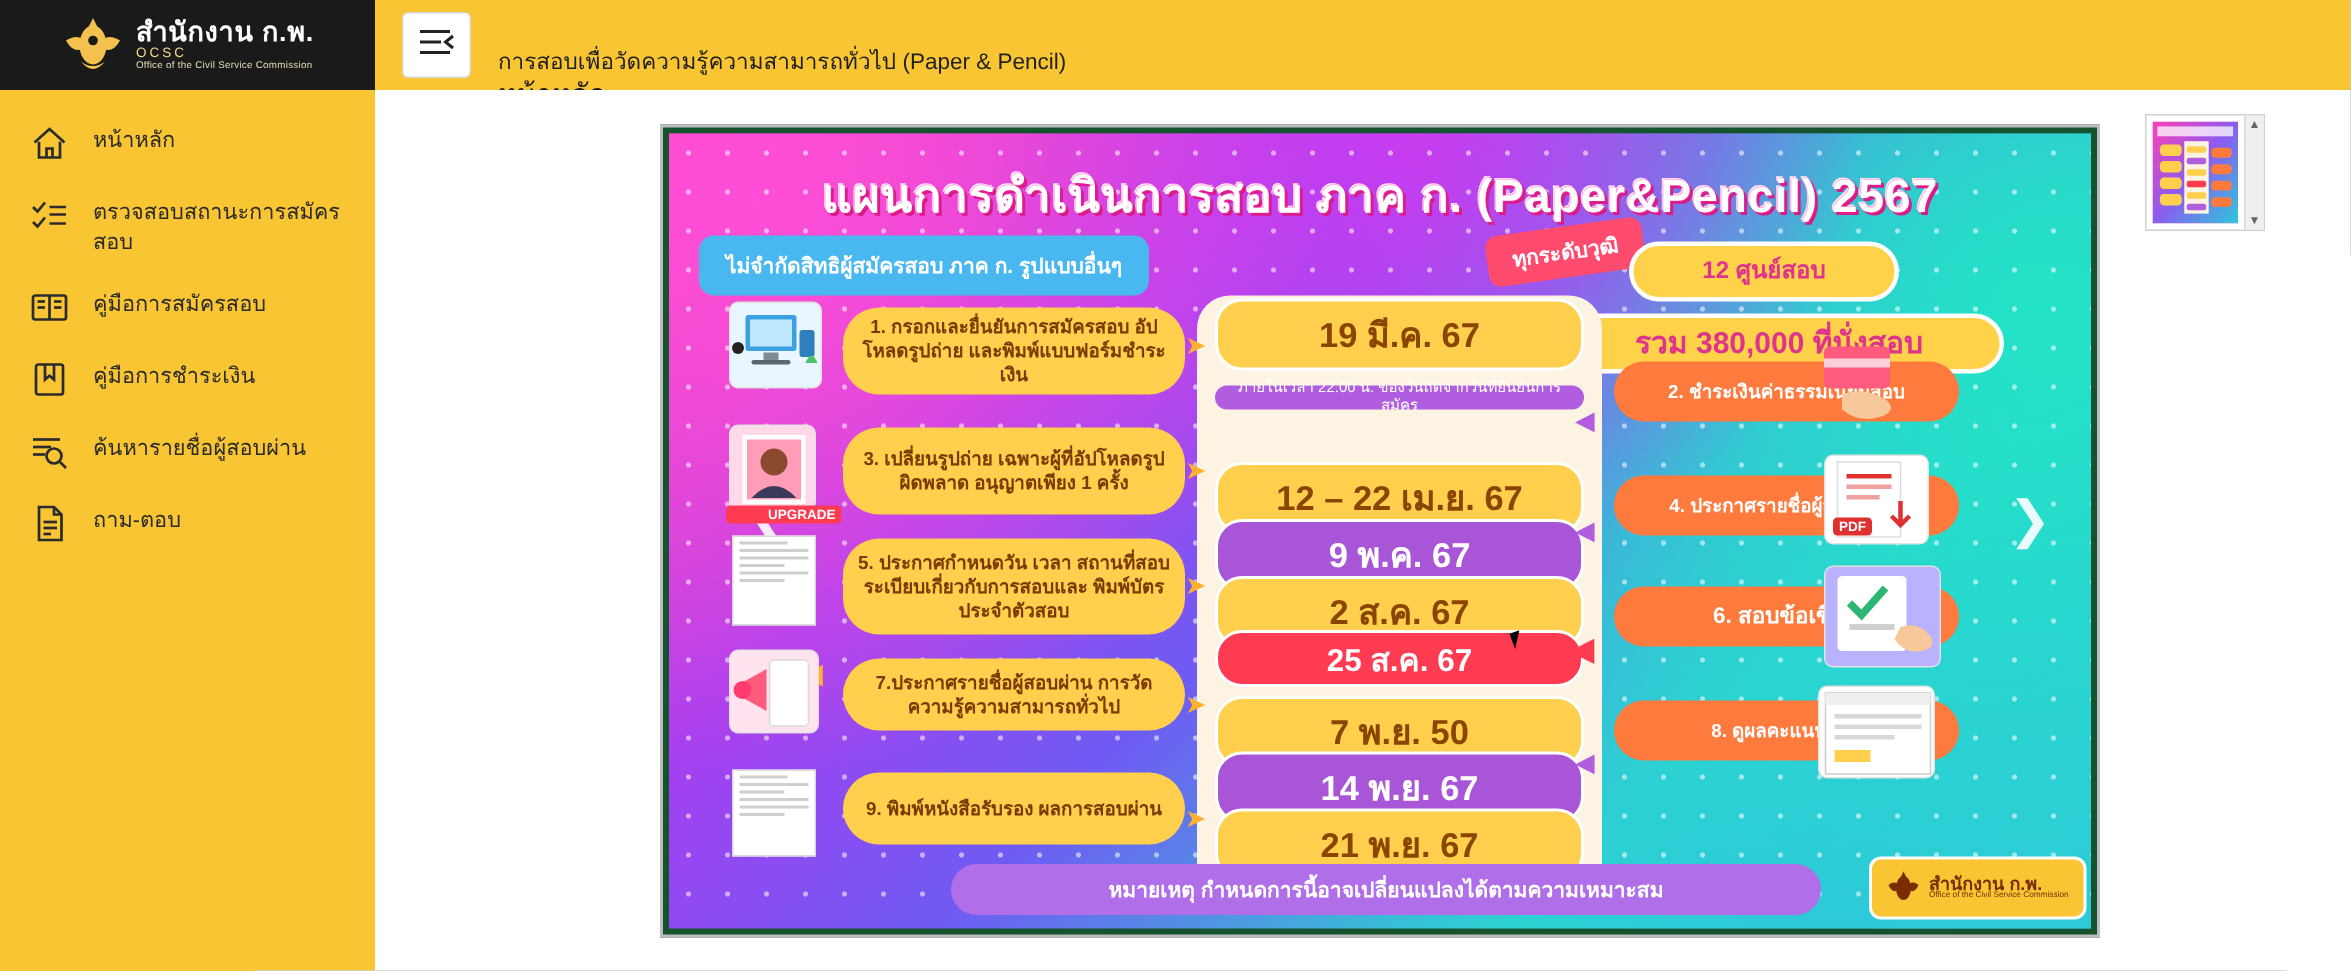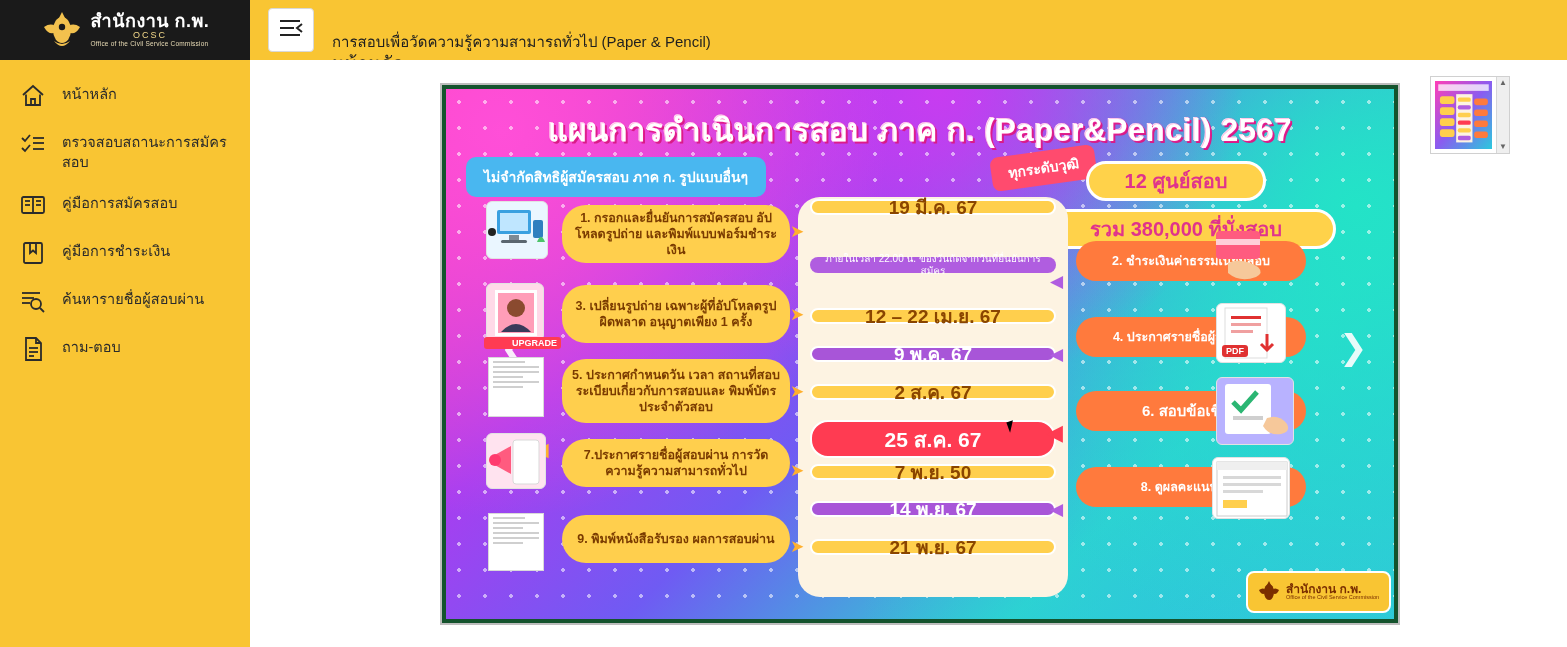--- a/index.html
+++ b/index.html
@@ -22,21 +22,21 @@
     display: flex; align-items: center; justify-content: center;
     gap: 8px;
   }
   .logo-emblem {
     width: 42px; height: 46px;
     display: flex; align-items: center; justify-content: center;
   }
   .logo-emblem svg { display: block; }
   .logo-text { color: #ffffff; line-height: 1.05; }
   .logo-text .th { font-size: 18px; font-weight: bold; letter-spacing: .5px; }
-  .logo-text .abbr { font-size: 9px; text-align: center; letter-spacing: 2px; color: #f3d98a; }
+  .logo-text .abbr { font-size: 9px; text-align: left; letter-spacing: 2px; color: #f3d98a; }
   .logo-text .en { font-size: 6.5px; color: #e9dcb6; letter-spacing: .2px; }
 
   .nav { padding-top: 12px; }
   .nav-item {
     display: flex; align-items: flex-start; gap: 14px;
     padding: 9px 16px 9px 18px;
     color: #2b2b2b; font-size: 14.5px; line-height: 1.35;
     cursor: pointer;
   }
   .nav-icon { width: 30px; min-width: 30px; height: 30px; display:flex; align-items:center; justify-content:center; }
@@ -116,21 +116,21 @@
     color: #ffffff; font-weight: bold; line-height: 1.2;
     padding: 4px 12px;
   }
   .note-chip {
     left: 20px; top: 68px; width: 300px; height: 40px;
     background: #49b7f0; font-size: 14px; color: #ffffff;
     border-radius: 10px;
   }
   .centers-chip {
     left: 640px; top: 72px; width: 180px; height: 40px;
-    background: #ffd24a; color: #e0338c; font-size: 20px;
+    background: #ffd24a; color: #e0338c; font-size: 16px;
     border: 3px solid #ffffff;
   }
   .seats-chip {
     left: 590px; top: 120px; width: 300px; height: 40px;
     background: #ffd24a; color: #e0338c; font-size: 20px;
     border: 3px solid #ffffff;
   }
   .levels-chip {
     left: 545px; top: 62px; width: 105px; height: 34px;
     background: #ff4b6e; font-size: 14px; transform: rotate(-8deg);
@@ -147,23 +147,23 @@
     position: absolute; border-radius: 24px;
     background: #ffcf4d; color: #7a3b00;
     display: flex; align-items: center; justify-content: center; text-align: center;
     font-size: 12.5px; font-weight: bold; line-height: 1.3;
     padding: 4px 10px;
   }
   .step.left { left: 116px; width: 228px; }
   .step.right { left: 630px; width: 230px; background: #ff7a3d; color: #ffffff; }
 
   .date {
-    position: absolute; left: 364px; width: 246px; height: 16px;
+    position: absolute; left: 364px; width: 246px; height: 48px;
     border-radius: 18px; display: flex; align-items: center; justify-content: center;
-    font-size: 19px; font-weight: bold; color: #ffffff;
+    font-size: 23px; font-weight: bold; color: #ffffff;
     border: 2px solid #ffffff;
   }
   .d-yellow { background: #ffcf4d; color: #8a4500; }
   .d-purple { background: #a855d8; }
   .d-red { background: #ff3b52; height: 38px; font-size: 21px; }
   .d-info {
     position: absolute; left: 364px; width: 246px;
     border-radius: 16px; display:flex; align-items:center; justify-content:center;
     text-align:center; font-size: 10px; color: #7a3b00; background: #fde3a8;
     padding: 3px 6px; line-height: 1.25;
@@ -489,20 +489,21 @@
           <svg width="78" height="62" viewBox="0 0 78 62">
             <rect x="4" y="4" width="70" height="54" fill="#ffffff" stroke="#cccccc"></rect>
             <rect x="4" y="4" width="70" height="8" fill="#efefef"></rect>
             <rect x="10" y="18" width="58" height="3" fill="#d8d8d8"></rect>
             <rect x="10" y="25" width="58" height="3" fill="#d8d8d8"></rect>
             <rect x="10" y="32" width="40" height="3" fill="#d8d8d8"></rect>
             <rect x="10" y="42" width="24" height="8" fill="#ffcf4d"></rect>
           </svg>
         </div>
 
+        <div class="footnote">หมายเหตุ  กำหนดการนี้อาจเปลี่ยนแปลงได้ตามความเหมาะสม</div>
 
         <div class="ocsc-badge">
           <svg width="22" height="26" viewBox="0 0 22 26">
             <ellipse cx="11" cy="13" rx="5" ry="8" fill="#7a2e00"></ellipse>
             <path d="M11 2 L13.5 7 L11 5.8 L8.5 7 Z" fill="#7a2e00"></path>
             <path d="M1 11 q5 -4 8 2 q-5 5 -8 -2 Z" fill="#7a2e00"></path>
             <path d="M21 11 q-5 -4 -8 2 q5 5 8 -2 Z" fill="#7a2e00"></path>
           </svg>
           <div class="bt">
             <div>สำนักงาน ก.พ.</div>

